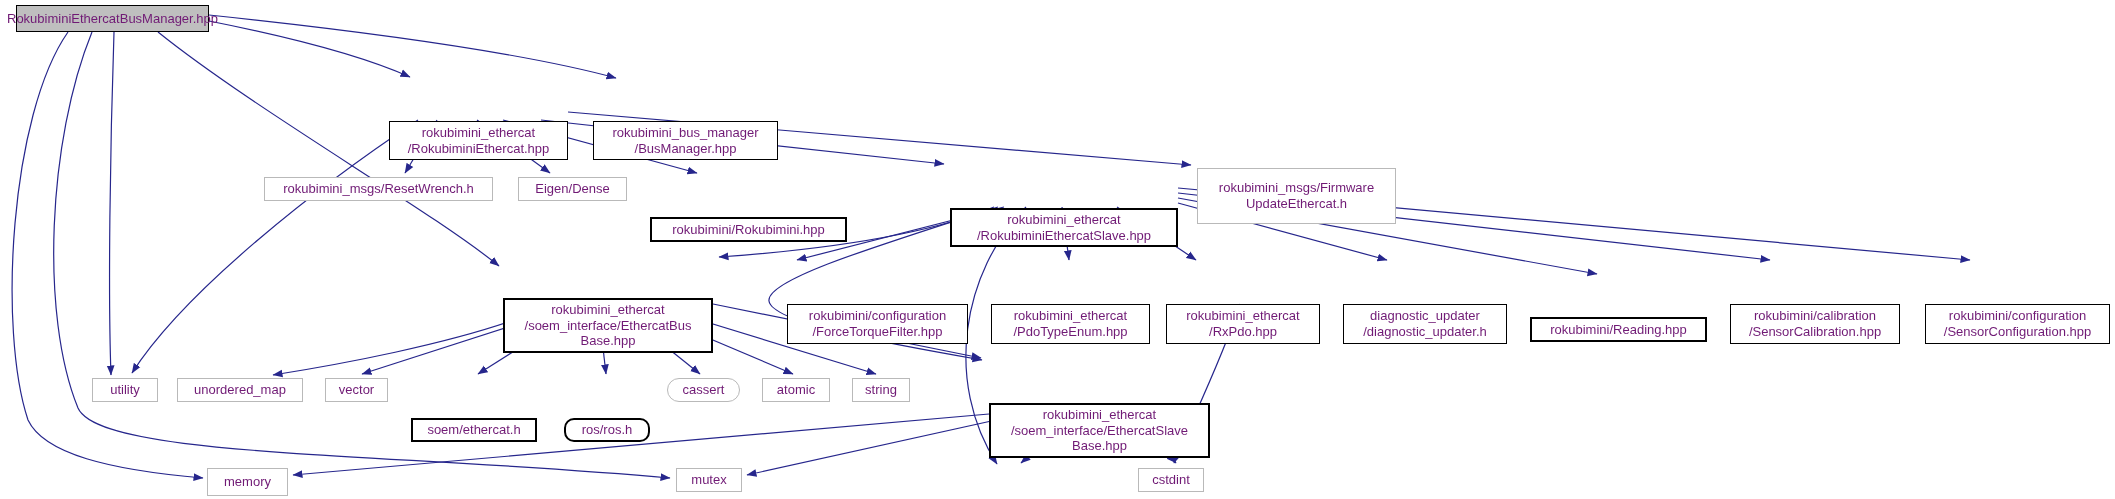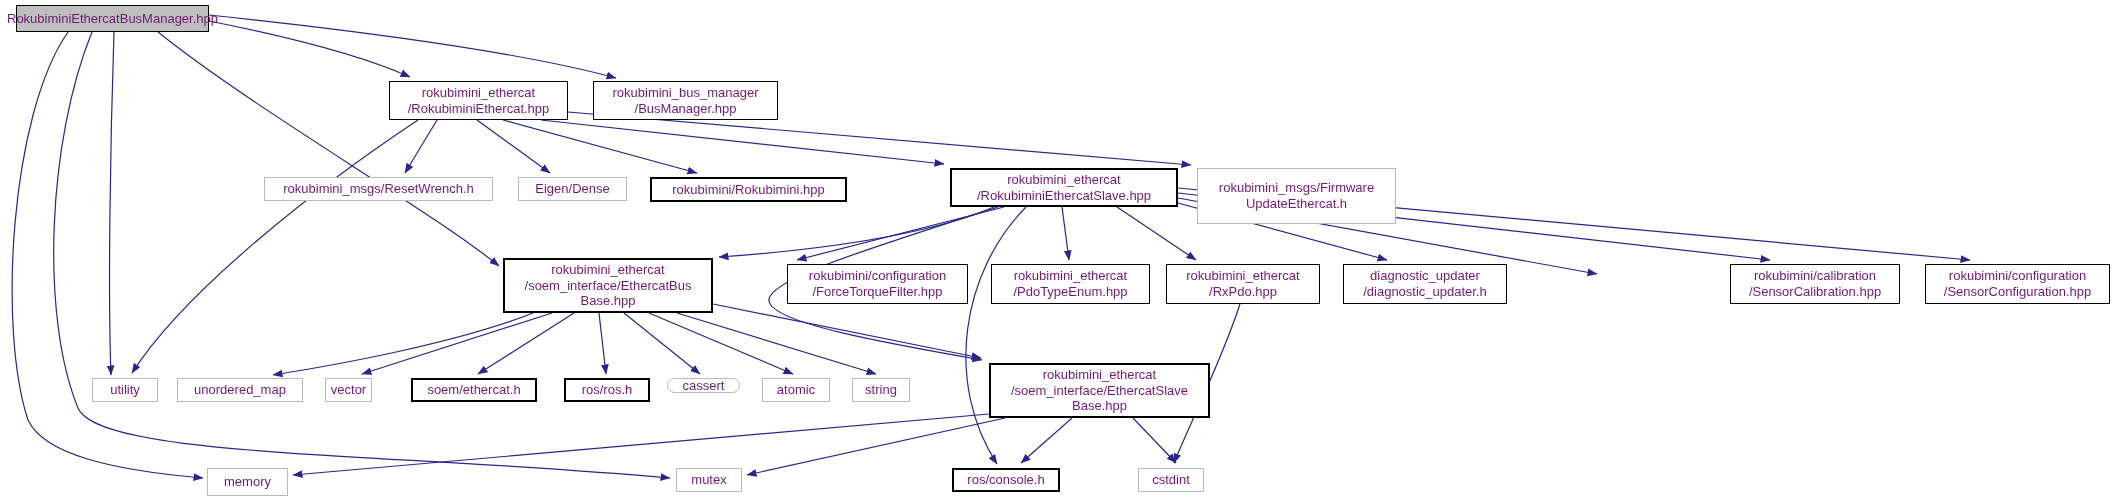--- a/index.html
+++ b/index.html
@@ -5,21 +5,21 @@
   html,body{margin:0;padding:0;background:#fff;}
   #stage{position:relative;width:2115px;height:499px;background:#ffffff;overflow:hidden;
          font-family:"Liberation Sans",sans-serif;}
   #edges{position:absolute;left:0;top:0;width:2115px;height:499px;}
   .edge{fill:none;stroke:#26268c;stroke-width:1.2px;}
   .node{position:absolute;box-sizing:border-box;background:#fff;color:#701a75;
         display:flex;flex-direction:column;justify-content:center;align-items:center;
         font-size:13px;line-height:1.2;text-align:center;white-space:nowrap;z-index:2;}
   .node .line{pointer-events:none;}
   .kind-root{background:#bfbfbf;border:1.7px solid #000;}
-  .kind-linked{border:1.4px solid #000;cursor:pointer;}
+  .kind-linked{border:1.4px solid #000;cursor:pointer;margin-top:40px;}
   .kind-linked.bold{border-width:2.2px;}
   .kind-plain{border:1.2px solid #b9b9b9;}
 </style>
 </head>
 <body>
 
 <div id="stage">
   <svg id="edges" xmlns="http://www.w3.org/2000/svg" viewBox="0 0 2115 499" width="2115" height="499">
     <defs>
       <marker id="arrow" markerUnits="userSpaceOnUse" markerWidth="11" markerHeight="9" refX="9.5" refY="4.5" orient="auto">
@@ -104,44 +104,47 @@
       <div class="line">/PdoTypeEnum.hpp</div>
     </div>
     <div class="node kind-linked" style="left: 1166px; top: 264px; width: 154px; height: 40px;">
       <div class="line">rokubimini_ethercat</div>
       <div class="line">/RxPdo.hpp</div>
     </div>
     <div class="node kind-linked" style="left: 1343px; top: 264px; width: 164px; height: 40px;">
       <div class="line">diagnostic_updater</div>
       <div class="line">/diagnostic_updater.h</div>
     </div>
+    <div class="node kind-linked bold" style="left: 1530px; top: 277px; width: 177px; height: 25px;">
+      <div class="line">rokubimini/Reading.hpp</div>
+    </div>
     <div class="node kind-linked" style="left: 1730px; top: 264px; width: 170px; height: 40px;">
       <div class="line">rokubimini/calibration</div>
       <div class="line">/SensorCalibration.hpp</div>
     </div>
     <div class="node kind-linked" style="left: 1925px; top: 264px; width: 185px; height: 40px;">
       <div class="line">rokubimini/configuration</div>
       <div class="line">/SensorConfiguration.hpp</div>
     </div>
     <div class="node kind-plain" style="left: 92px; top: 378px; width: 66px; height: 24px;">
       <div class="line">utility</div>
     </div>
     <div class="node kind-plain" style="left: 177px; top: 378px; width: 126px; height: 24px;">
       <div class="line">unordered_map</div>
     </div>
-    <div class="node kind-plain" style="left: 325px; top: 378px; width: 47px; height: 24px; align-items: center;">
+    <div class="node kind-plain" style="left: 325px; top: 378px; width: 63px; height: 24px; align-items: center;">
       <div class="line">vector</div>
     </div>
     <div class="node kind-linked bold" style="left: 411px; top: 378px; width: 126px; height: 24px;">
       <div class="line">soem/ethercat.h</div>
     </div>
-    <div class="node kind-linked bold" style="left: 564px; top: 378px; width: 86px; height: 24px;">
+    <div class="node kind-linked bold" style="left: 564px; top: 378px; width: 86px; height: 24px; border-radius: 10px;">
       <div class="line">ros/ros.h</div>
     </div>
-    <div class="node kind-plain" style="left: 667px; top: 378px; width: 73px; height: 15px; border-radius: 12px;">
+    <div class="node kind-plain" style="left: 667px; top: 378px; width: 73px; height: 24px; border-radius: 12px;">
       <div class="line">cassert</div>
     </div>
     <div class="node kind-plain" style="left: 762px; top: 378px; width: 68px; height: 24px;">
       <div class="line">atomic</div>
     </div>
     <div class="node kind-plain" style="left: 852px; top: 378px; width: 58px; height: 24px;">
       <div class="line">string</div>
     </div>
     <div class="node kind-linked bold" style="left: 989px; top: 363px; width: 221px; height: 55px;">
       <div class="line">rokubimini_ethercat</div>

